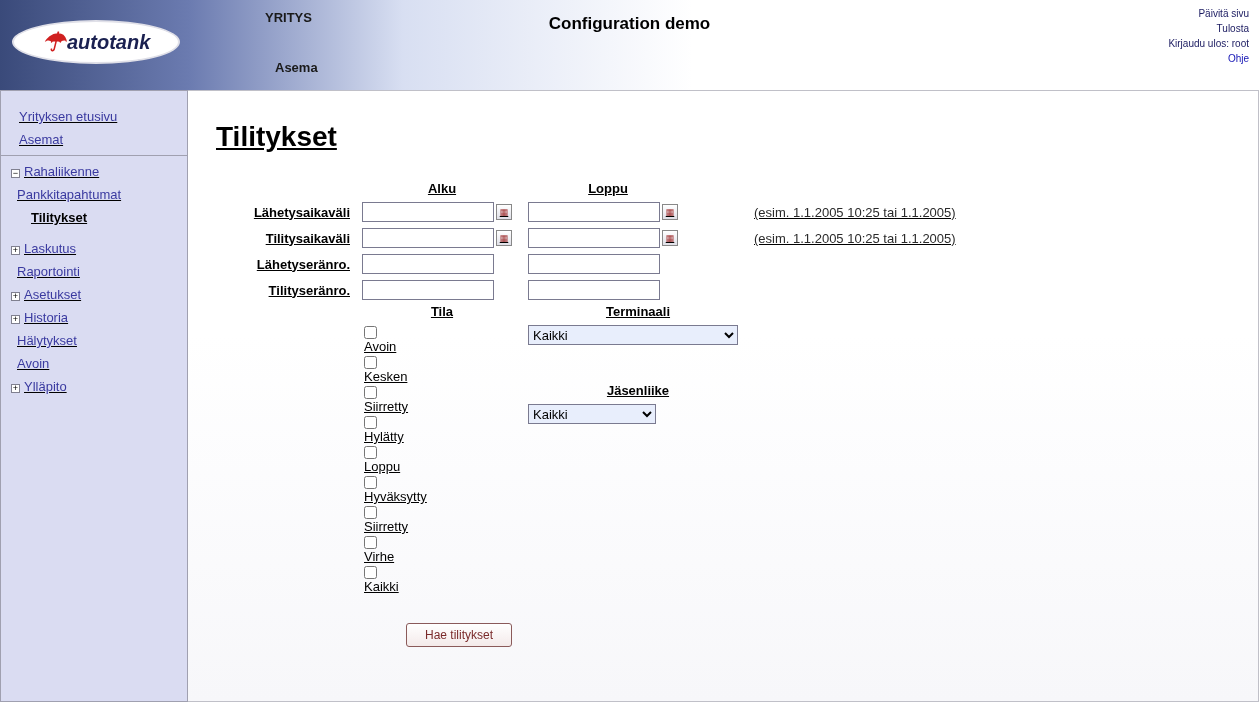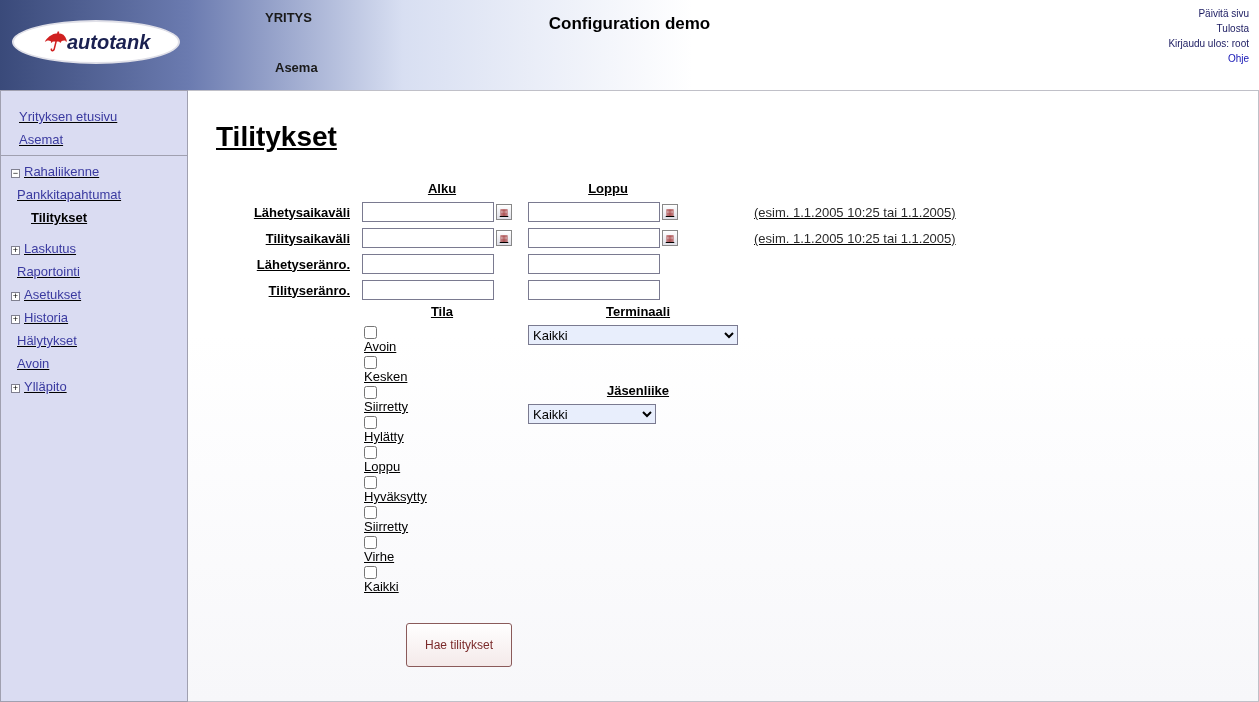--- a/index.html
+++ b/index.html
@@ -72,21 +72,21 @@
 .chk-list input[type=checkbox] { width: 13px; height: 13px; }
 .sel { border: 1px solid #7a7a90; background: #e8eefc; font-size: 13px; height: 20px; }
 .sel.wide { width: 210px; }
 .sel.narrow { width: 128px; }
 
 .submit-row { margin-top: 28px; margin-left: 190px; }
 .btn {
   border: 1px solid #8a5a5a;
   background: linear-gradient(#fff,#f4eaea);
   color: #7a2a2a;
-  padding: 14px 18px;
+  padding: 4px 18px;
   font-size: 12px;
   border-radius: 3px;
   cursor: pointer;
 }
 </style>
 </head>
 <body>
 
 <div class="header">
   <div class="logo">

